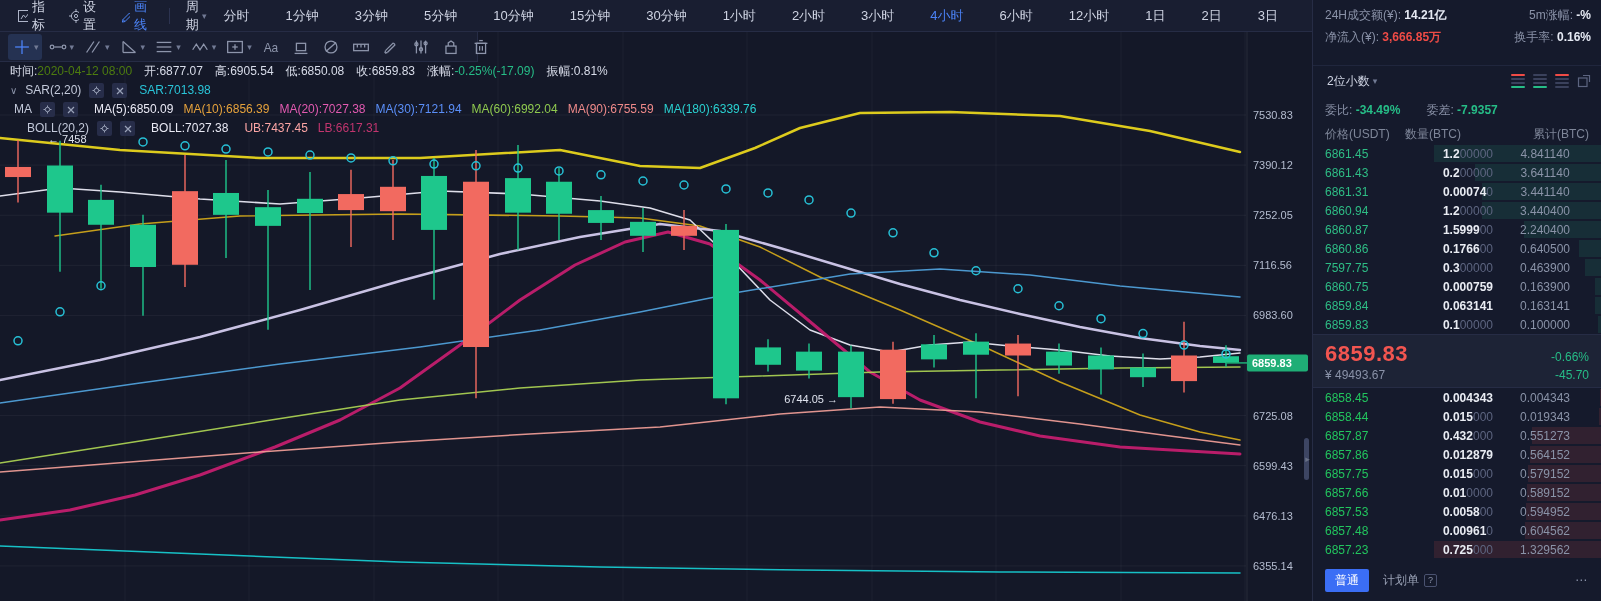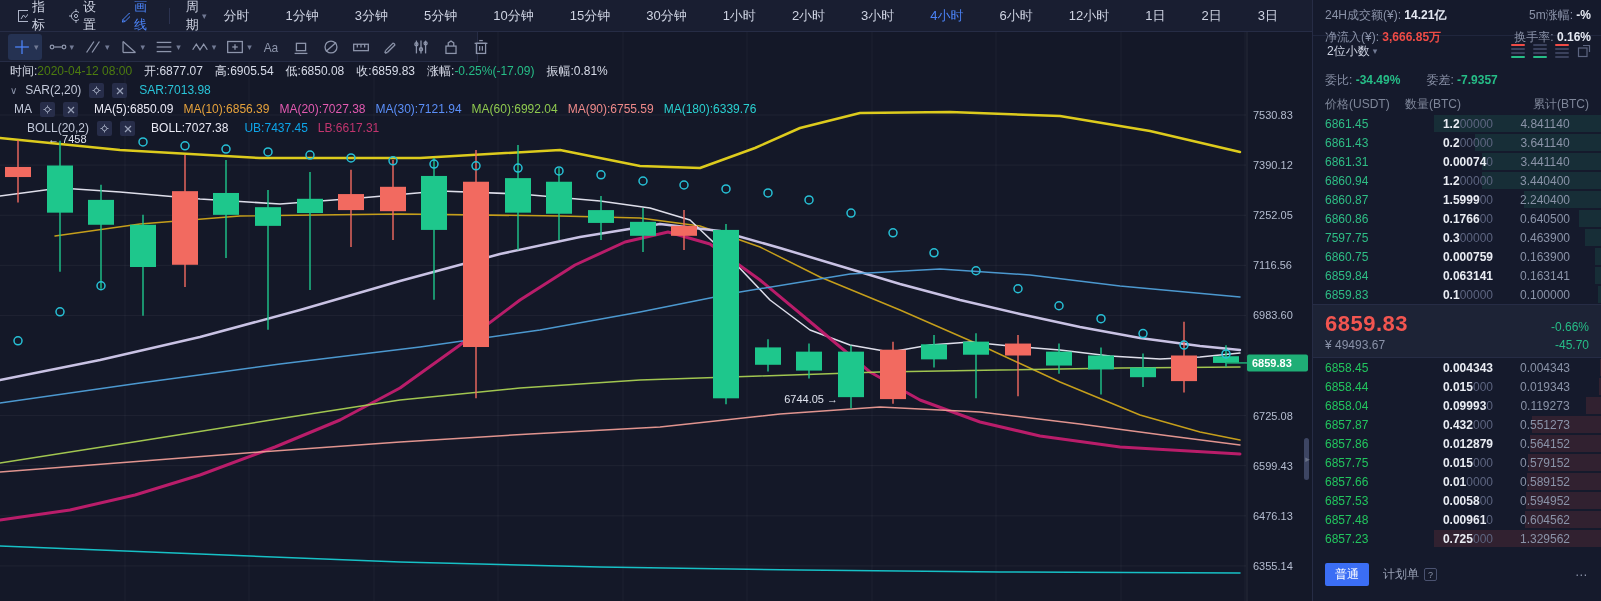--- a/index.html
+++ b/index.html
@@ -37,21 +37,21 @@
   .chip{width:15px;height:15px;border-radius:2px;background:#272d49;display:inline-flex;align-items:center;justify-content:center;margin:0 2px;cursor:pointer;}
   .chev{color:#8a92a8;font-size:10px;margin-right:4px;cursor:pointer;}
   .ind-val{margin-left:6px;}
   .mait{margin-left:10px;}
 
   .scroll-thumb{position:absolute;left:1304px;top:438px;width:5px;height:42px;background:#3d4563;border-radius:3px;z-index:6;}
   .panel-handle{position:absolute;left:1303px;top:447px;width:9px;height:24px;color:#6a7288;font-size:9px;line-height:24px;z-index:7;text-align:center;}
 
   
   .ob-pane{position:absolute;left:1312px;top:0;width:289px;height:601px;background:#151a2c;border-left:1px solid #262c45;display:flex;flex-direction:column;font-size:12px;}
-  .ob-stats{height:36px;padding:7px 10px 0 12px;display:flex;justify-content:space-between;border-bottom:1px solid #20263d;}
+  .ob-stats{height:66px;padding:7px 10px 0 12px;display:flex;justify-content:space-between;border-bottom:1px solid #20263d;}
   .ob-stats .col{display:flex;flex-direction:column;gap:5px;}
   .ob-stats .col.r{text-align:right;}
   .slab{color:#8a92a8;}
   .sval{color:#e6eaf4;font-weight:bold;}
   .sval.red{color:#ef4b46;}
   .ob-dec{height:30px;display:flex;align-items:center;padding:0 10px 0 12px;}
   .ob-dec .right{margin-left:auto;display:flex;align-items:center;gap:8px;}
   .bars-icon{display:flex;flex-direction:column;gap:2px;cursor:pointer;}
   .bars-icon i{display:block;width:14px;height:2px;background:#3a415c;border-radius:1px;}
   .bars-icon i.g{background:#26bd87;} .bars-icon i.r{background:#ef4b46;}
@@ -270,21 +270,21 @@
               <svg width="9" height="9">
                 <circle cx="4.5" cy="4.5" r="2.2" fill="none" stroke="#9aa2b8"></circle>
                 <path d="M4.5 0.5v1.6M4.5 6.9v1.6M0.5 4.5h1.6M6.9 4.5h1.6" stroke="#9aa2b8"></path>
               </svg>
             </span>
           <span class="chip">
               <svg width="8" height="8">
                 <path d="M1 1l6 6M7 1l-6 6" stroke="#9aa2b8" stroke-width="1.2"></path>
               </svg>
             </span>
-          <span id="boll-items"><span class="mait" style="color: rgb(233, 233, 244);">BOLL:7027.38</span><span class="mait" style="color: #0ea5e9; margin-left: 16px;">UB:7437.45</span><span class="mait" style="color: rgb(194, 53, 110);">LB:6617.31</span></span>
+          <span id="boll-items"><span class="mait" style="color: rgb(233, 233, 244);">BOLL:7027.38</span><span class="mait" style="color: #fca5a5; margin-left: 16px;">UB:7437.45</span><span class="mait" style="color: rgb(194, 53, 110);">LB:6617.31</span></span>
         </div>
       </div>
 
       <div class="scroll-thumb"></div>
       <div class="panel-handle">▸</div>
     </div>
 
     <div class="topbar">
       <div class="tb-left">
         <span class="tool">
@@ -603,26 +603,20 @@
           <span class="qt"><b>0.004343</b><span></span></span>
           <span class="cm">0.004343</span>
         </div>
         <div class="ob-row">
           <div class="depth b" style="width: 0.87%;"></div>
           <span class="pr bid">6858.44</span>
           <span class="qt"><b>0.015</b><span>000</span></span>
           <span class="cm">0.019343</span>
         </div>
         <div class="ob-row">
-          <div class="depth b" style="width: 5.22%;"></div>
-          <span class="pr bid">6858.04</span>
-          <span class="qt"><b>0.09993</b><span>0</span></span>
-          <span class="cm">0.119273</span>
-        </div>
-        <div class="ob-row">
           <div class="depth b" style="width: 24.07%;"></div>
           <span class="pr bid">6857.87</span>
           <span class="qt"><b>0.432</b><span>000</span></span>
           <span class="cm">0.551273</span>
         </div>
         <div class="ob-row">
           <div class="depth b" style="width: 24.592%;"></div>
           <span class="pr bid">6857.86</span>
           <span class="qt"><b>0.012879</b><span></span></span>
           <span class="cm">0.564152</span>

